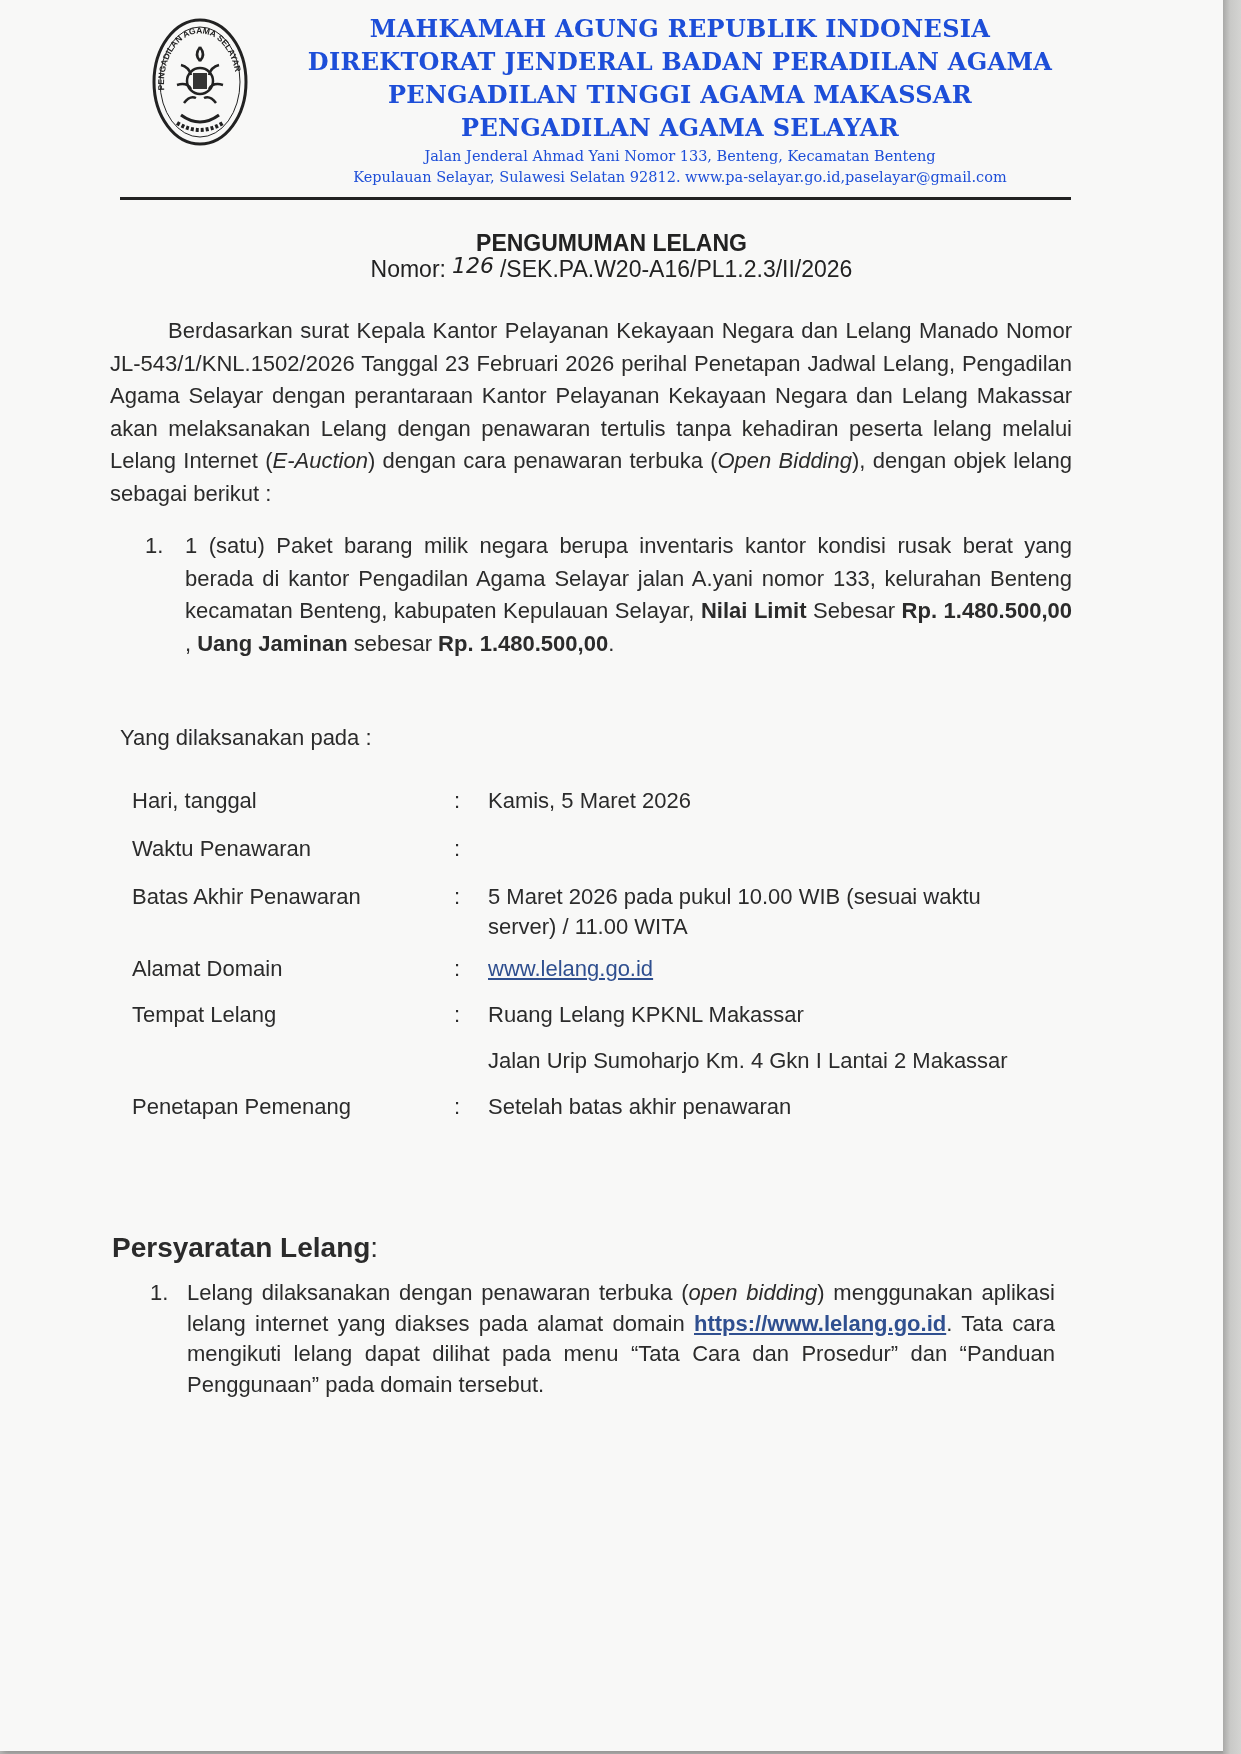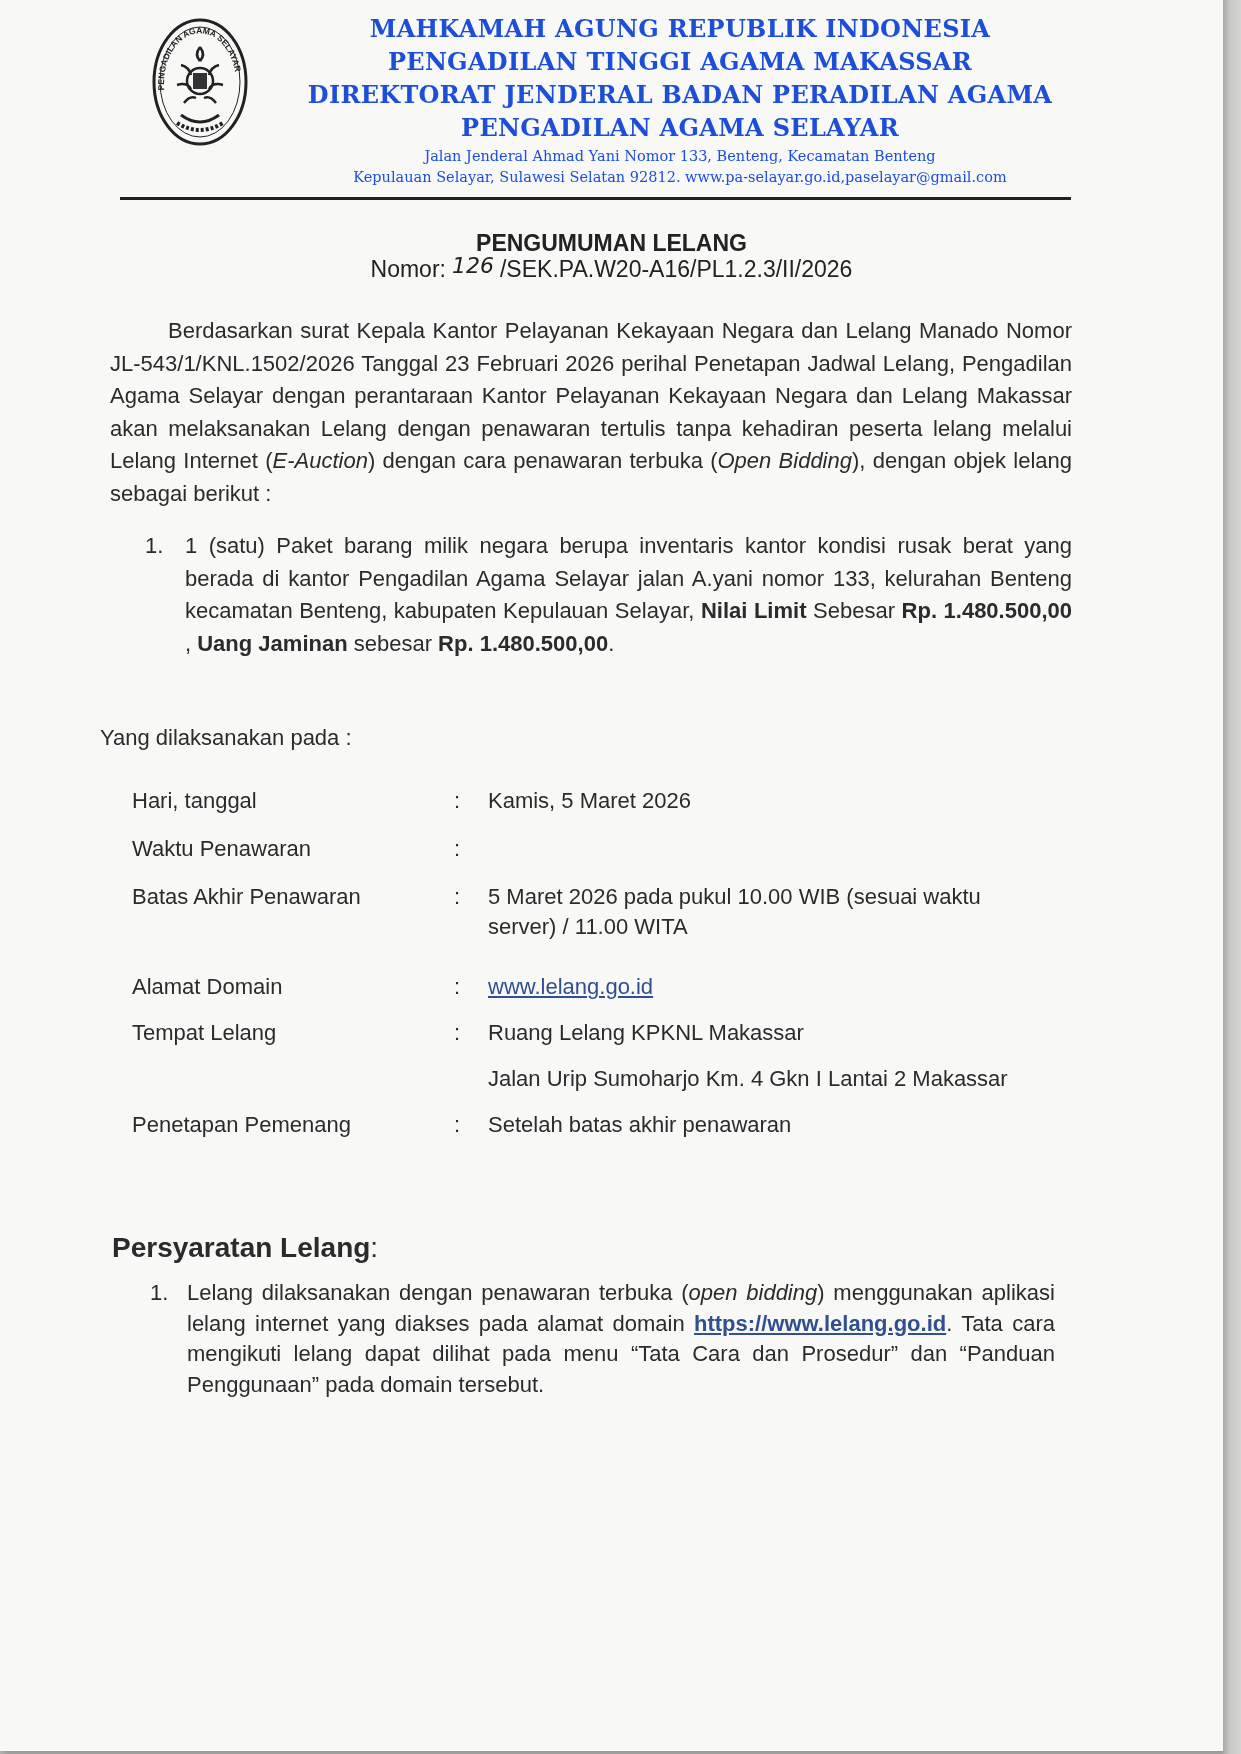--- a/index.html
+++ b/index.html
@@ -53,21 +53,21 @@
       text-indent: 58px;
     }
     .list1 {
       position: absolute; left: 145px; top: 530px; width: 927px;
       font-size: 22px; line-height: 32.5px;
     }
     .li { display: flex; }
     .li .num { width: 40px; flex: none; }
     .li .txt { flex: 1; text-align: justify; }
     .yang {
-      position: absolute; left: 100px; top: 725px; font-size: 22px;
+      position: absolute; left: 120px; top: 725px; font-size: 22px;
     }
     .sched { position: absolute; left: 132px; top: 786px; width: 960px; font-size: 22px; }
     .row { display: flex; line-height: 30px; }
     .row .lbl { width: 322px; flex: none; }
     .row .sep { width: 34px; flex: none; }
     .row .val { flex: 1; }
     .link { color: #2f4f8f; text-decoration: underline; }
     .req-head {
       position: absolute; left: 112px; top: 1232px; font-size: 28px;
     }
@@ -98,22 +98,22 @@
       <path d="M33,86 q6,-8 12,-5 M65,86 q-6,-8 -12,-5"></path>
     </g>
     <circle cx="49" cy="64" r="13" fill="none" stroke="#222" stroke-width="2.5"></circle>
     <rect x="42" y="56" width="14" height="16" fill="#333"></rect>
     <path d="M30,98 q19,14 38,0" stroke="#222" stroke-width="3" fill="none"></path>
     <path d="M26,106 q23,14 46,0" stroke="#222" stroke-width="4" stroke-dasharray="3 2" fill="none"></path>
   </svg>
 
   <div class="kop">
     <div class="l1">MAHKAMAH AGUNG REPUBLIK INDONESIA</div>
+    <div class="l1">DIREKTORAT JENDERAL BADAN PERADILAN AGAMA</div>
     <div class="l1">PENGADILAN TINGGI AGAMA MAKASSAR</div>
-    <div class="l1">DIREKTORAT JENDERAL BADAN PERADILAN AGAMA</div>
     <div class="l1">PENGADILAN AGAMA SELAYAR</div>
     <div class="addr addr1">Jalan Jenderal Ahmad Yani Nomor 133, Benteng, Kecamatan Benteng</div>
     <div class="addr">Kepulauan Selayar, Sulawesi Selatan 92812. www.pa-selayar.go.id,paselayar@gmail.com</div>
   </div>
   <div class="rule"></div>
 
   <div class="title">PENGUMUMAN LELANG</div>
   <div class="nomor">
     <span>Nomor:</span><span class="handwritten">126</span><span>/SEK.PA.W20-A16/PL1.2.3/II/2026</span>
   </div>
@@ -132,21 +132,21 @@
   <div class="sched">
     <div class="row" style="margin-bottom:18px">
       <span class="lbl">Hari, tanggal</span>
       <span class="sep">:</span>
       <span class="val">Kamis, 5 Maret 2026</span>
     </div>
     <div class="row" style="margin-bottom:18px">
       <span class="lbl">Waktu Penawaran</span>
       <span class="sep">:</span>
     </div>
-    <div class="row" style="margin-bottom:30px">
+    <div class="row" style="margin-bottom:12px">
       <span class="lbl">Batas Akhir Penawaran</span>
       <span class="sep">:</span>
       <span class="val" style="padding-right:100px">5 Maret 2026 pada pukul 10.00 WIB (sesuai waktu server) / 11.00 WITA</span>
     </div>
     <div class="row" style="margin-bottom:16px">
       <span class="lbl">Alamat Domain</span>
       <span class="sep">:</span>
       <span class="val"><a class="link">www.lelang.go.id</a></span>
     </div>
     <div class="row" style="margin-bottom:16px">

